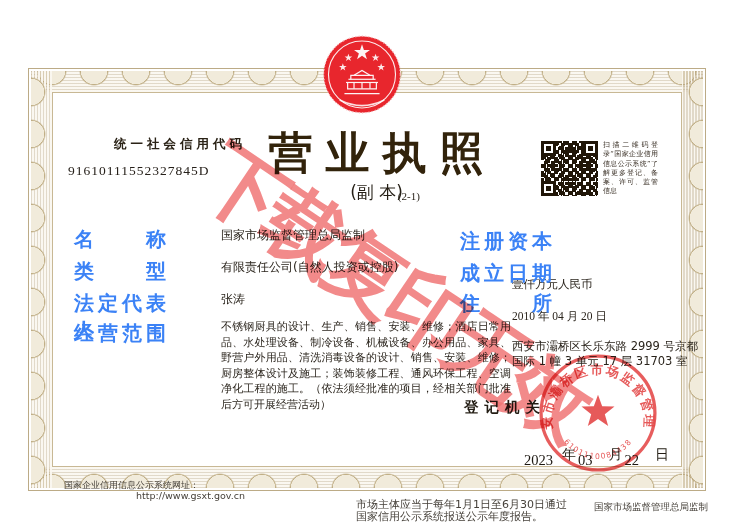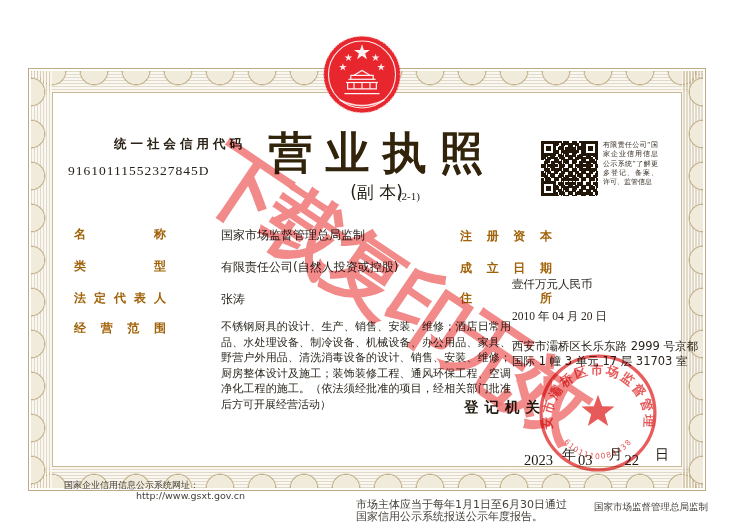--- a/index.html
+++ b/index.html
@@ -51,21 +51,21 @@
          repeating-conic-gradient(#211608 0% 25%, rgba(0,0,0,0) 0% 50%) 3px 2px / 7px 7px,
          #fff; }
   .finder { position:absolute; width:15px; height:15px; border:3px solid #211608; background:#fff; }
   .finder::after { content:""; position:absolute; left:2px; top:2px; width:5px; height:5px; background:#211608; }
   .f1 { left:0; top:0; } .f2 { right:0; top:0; } .f3 { left:0; bottom:0; }
   .qr-caption { position:absolute; left:603px; top:141px; width:55px; z-index:2;
                 font-size:7px; line-height:9.3px; color:#3a3026; text-align:justify; }
 
   
   .row { position:absolute; z-index:2; }
-  .jlabel { display:inline-block; width:92px; font-size:12px; font-weight:bold; color:#a16207;
+  .jlabel { display:inline-block; width:92px; font-size:20px; font-weight:bold; color:#3b82f6;
             text-align:justify; text-align-last:justify; vertical-align:top; }
   .val { font-size:12px; color:#2a241c; }
   .lval { position:absolute; left:147px; top:1px; width:292px; }
   .scope { font-size:11px; line-height:15.6px; text-align:justify; width:290px; }
   .rrow .jlabel { width:92px;margin-left:45px; }
   .rval { position:absolute; left:97px; top:1px; width:192px; font-size:11.5px; line-height:15px;margin-top:48px; }
 
   
   .authority { position:absolute; left:464px; top:398px; z-index:2;
                font-size:14.5px; font-weight:bold; letter-spacing:6px; color:#231d14; }
@@ -130,21 +130,21 @@
   </div>
 
   <div class="title">营业执照</div>
   <div class="subtitle"><span>(副  本)</span><span class="copyno serif">(2-1)</span></div>
 
   <div class="qr">
     <div class="finder f1"></div>
     <div class="finder f2"></div>
     <div class="finder f3"></div>
   </div>
-  <div class="qr-caption">有限责任公司“国家企业信用信息公示系统”了解更多登记、备案、许可、监管信息</div>
+  <div class="qr-caption">扫描二维码登录“国家企业信用信息公示系统”了解更多登记、备案、许可、监管信息</div>
 
   <div class="row" style="left:74px; top:226px;">
     <span class="jlabel">名称</span>
     <span class="val lval">国家市场监督管理总局监制</span>
   </div>
   <div class="row" style="left:74px; top:258px;text-decoration:underline;">
     <span class="jlabel">类型</span>
     <span class="val lval">有限责任公司(自然人投资或控股)</span>
   </div>
   <div class="row" style="left:74px; top:290px;">

